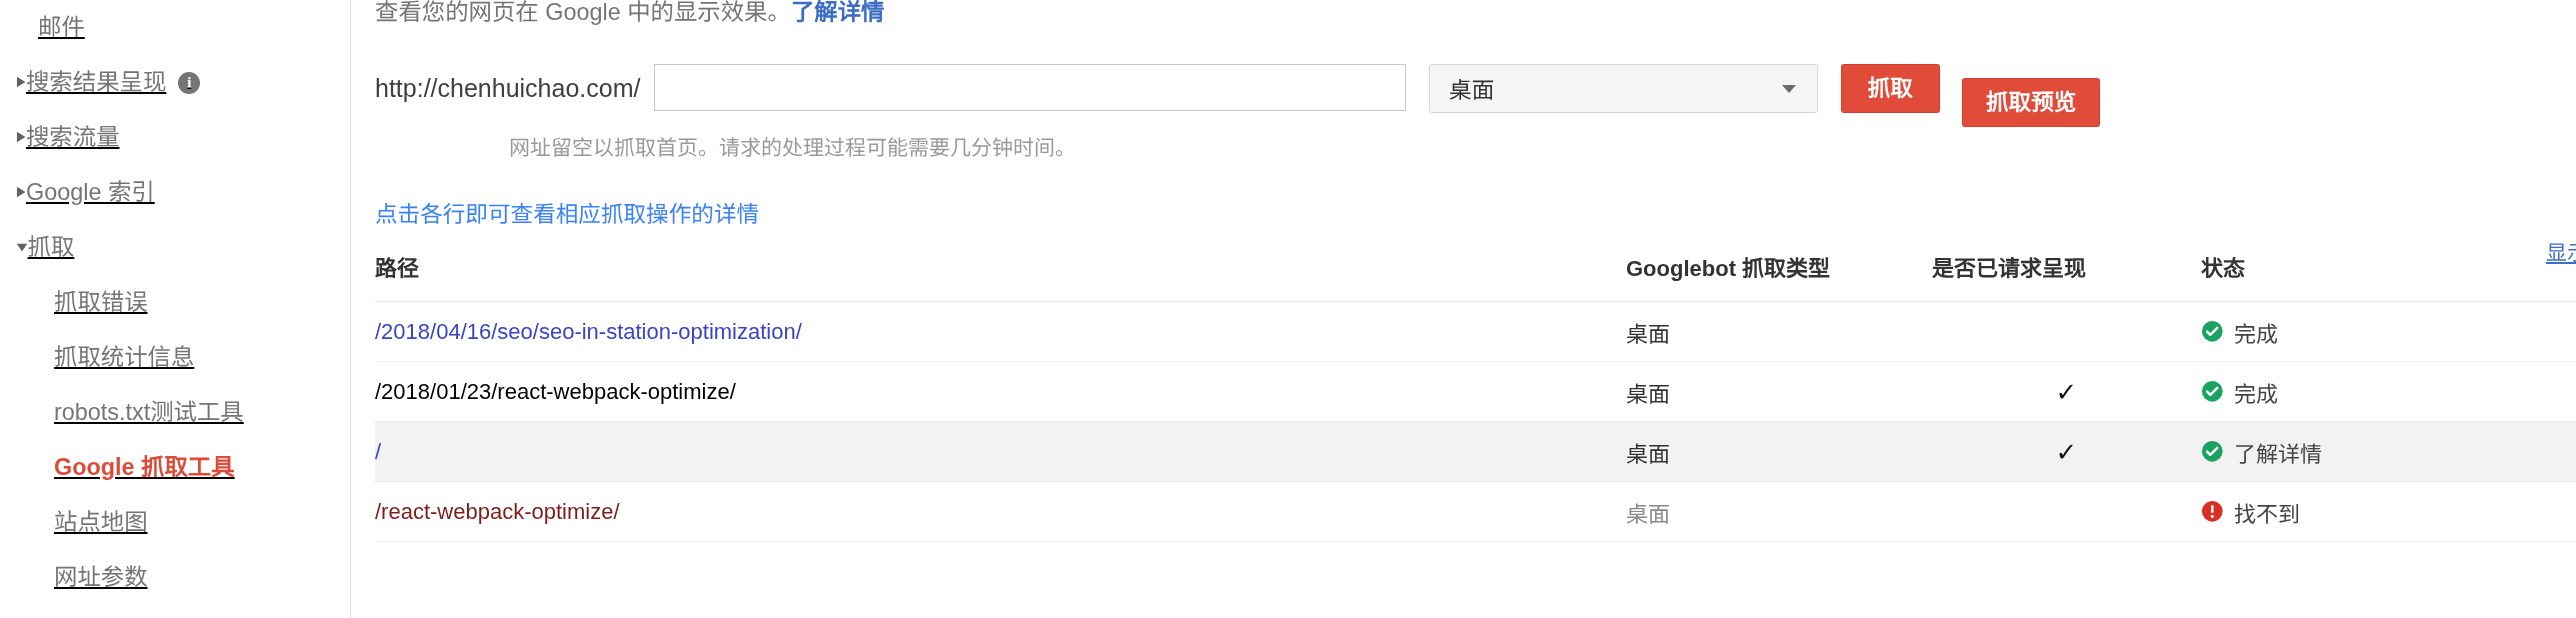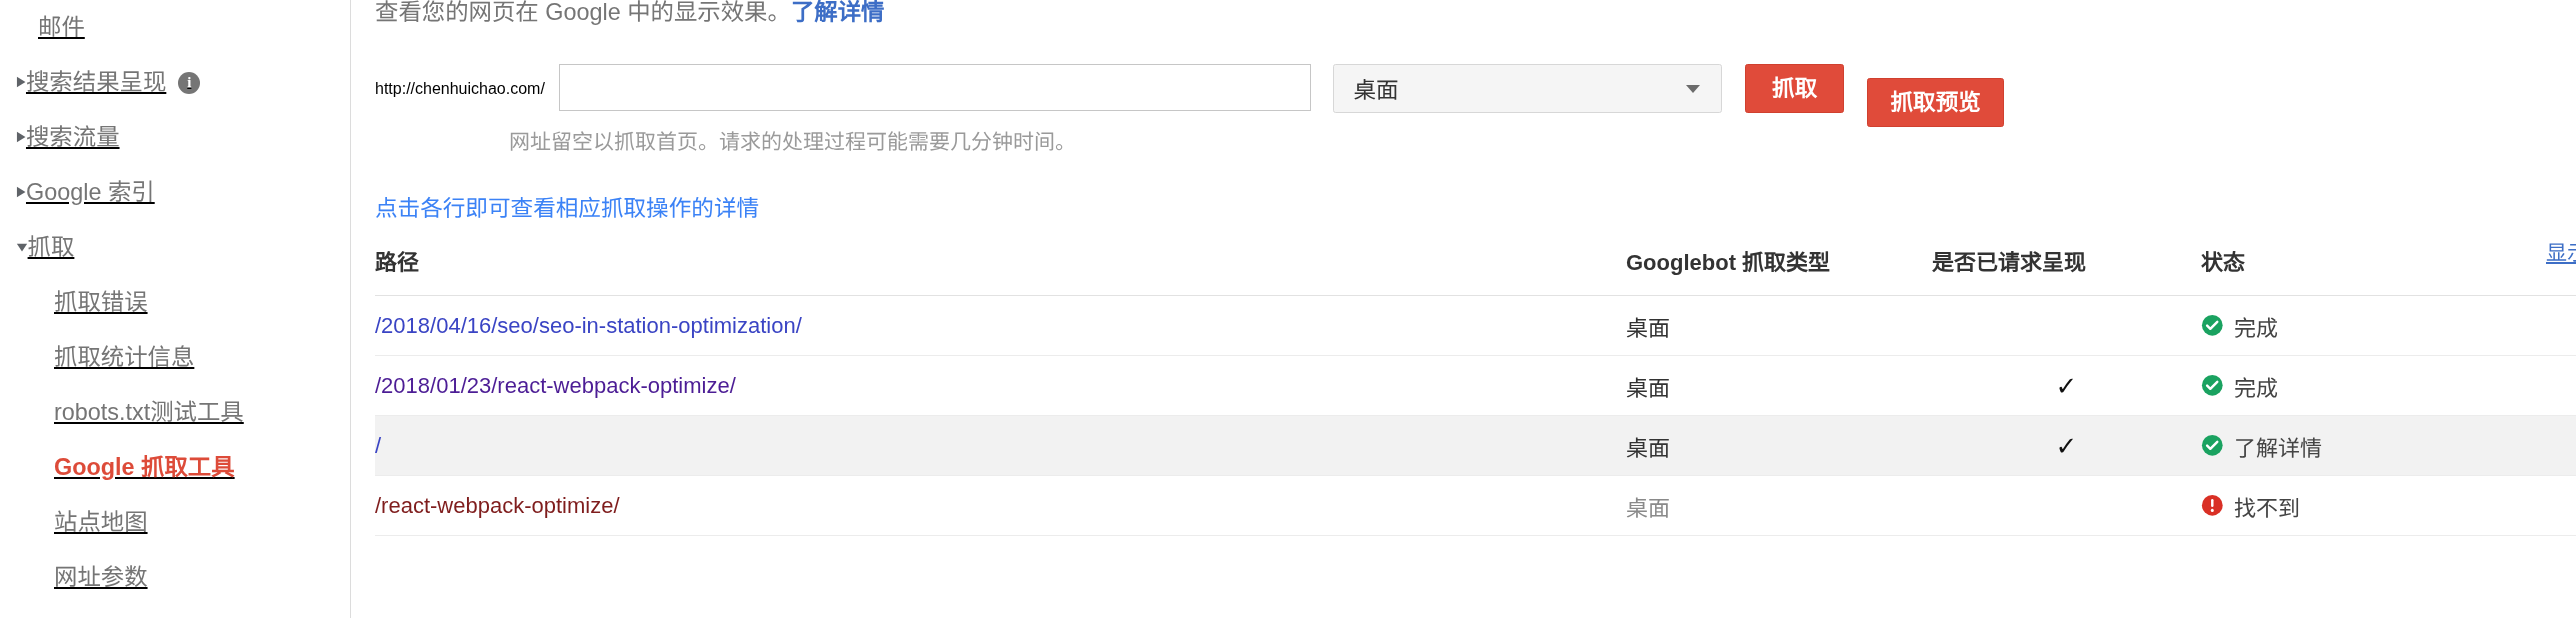--- a/index.html
+++ b/index.html
@@ -72,22 +72,22 @@
   }
   .intro a { color: #3d6ec6; text-decoration: none; font-weight: bold; }
 
   .fetch-row {
     display: flex;
     align-items: flex-start;
     margin-top: 40px;
     height: 49px;
   }
   .url-prefix {
-    font-size: 16px;
-    color: #000000;
+    font-size: 25px;
+    color: #404040;
     line-height: 49px;
     white-space: nowrap;
     padding-right: 14px;
   }
   .url-input {
     width: 752px;
     height: 47px;
     border: 0.9px solid #c6c6c6;
     background: #fff;
     font-size: 21px;
@@ -135,21 +135,21 @@
     margin-left: 22.6px;
     cursor: pointer;
     line-height: 47px;
     white-space: nowrap;
   }
   .btn.wide { padding: 0 22.6px; margin-top: 14px; }
 
   .hint {
     font-size: 21px;
     color: #9a9a9a;
-    margin-top: 12px;
+    margin-top: 18px;
     margin-left: 134px;
     white-space: nowrap;
   }
 
   .click-hint-row {
     display: flex;
     align-items: baseline;
     justify-content: space-between;
     margin-top: 35px;
     padding-right: 0px;
@@ -196,21 +196,21 @@
     white-space: nowrap;
   }
   tr.alt td { background: #f2f2f2; }
   .col-path  { width: 1251px; }
   .col-type  { width: 306px; }
   .col-render{ width: 269px; }
   .col-status{ width: 373px; }
   .col-note  { width: 365px; }
 
   .path-link { color: #3a44c4; text-decoration: none; cursor: pointer; }
-  .path-link.visited { color: #4c1d95; }
+  .path-link.visited { color: #000000; }
   .path-plain { color: #7f1d1d; }
   .td-type { color: #333; }
   .render-check {
     display: block;
     text-align: center;
     width: 100%;
     font-size: 26px;
     color: #111;
     line-height: 1;
   }

